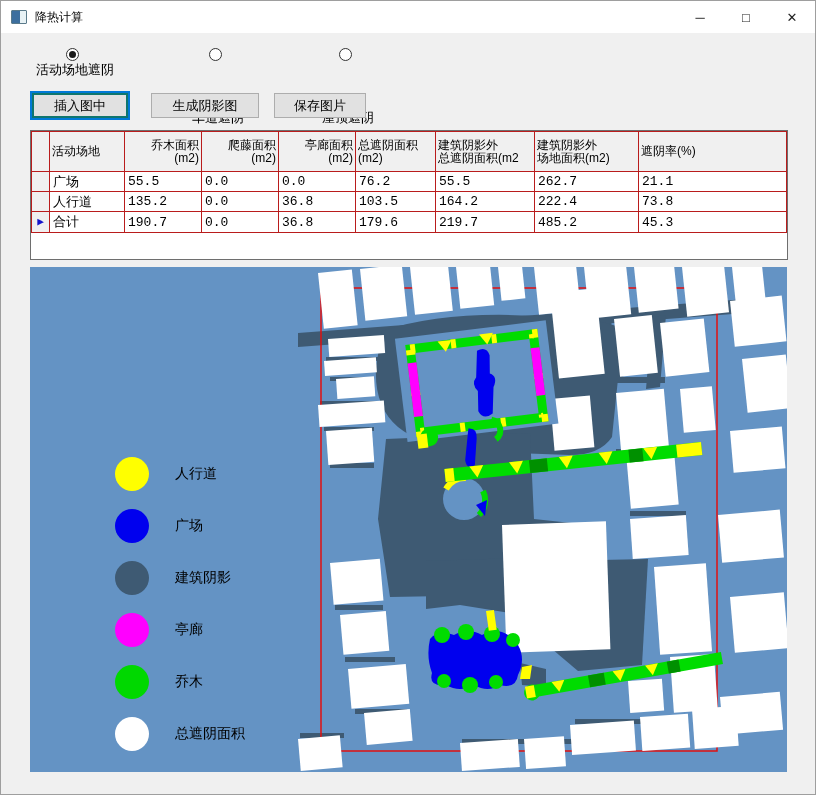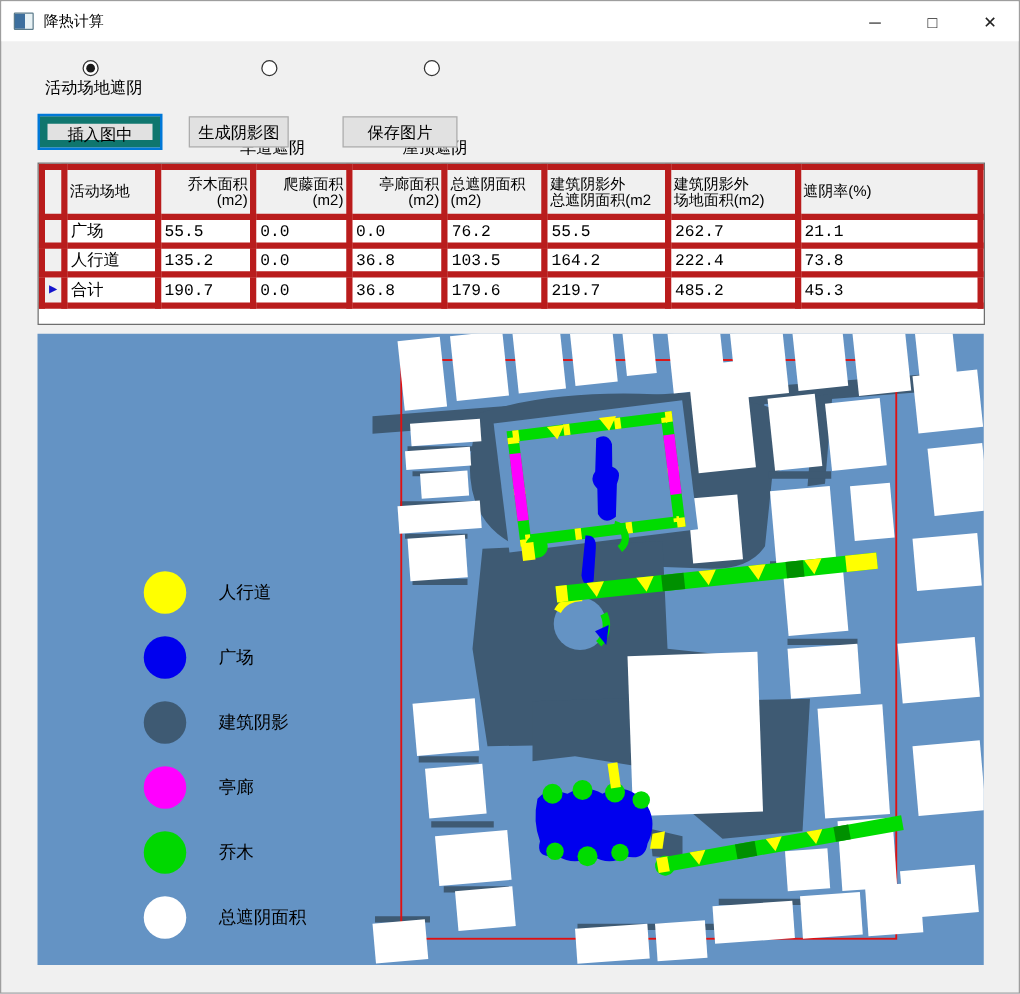--- a/index.html
+++ b/index.html
@@ -24,27 +24,27 @@
   .radio-item + .radio-item { margin-left:78px;gap:48px; }
   .radio-circle { width:13px; height:13px; border:1px solid #333; border-radius:50%;
                   background:#fff; margin-right:6px; position:relative; flex:none; }
   .radio-circle.checked::after { content:""; position:absolute; left:2px; top:2px;
                   width:7px; height:7px; border-radius:50%; background:#1a1a1a; }
 
   
   .btn { position:absolute; top:92px; height:25px; background:#e1e1e1;
          border:1px solid #adadad; font-size:13px; font-family:inherit;
          color:#000; text-align:center; padding:0; }
-  .btn.focused { border:6px solid #0f766e; outline:2px solid #0078d7; outline-offset:0px; }
+  .btn.focused { border:2px solid #0f766e; outline:2px solid #0078d7; outline-offset:0px; }
 
   
   .grid-panel { position:absolute; left:29px; top:129px; width:758px; height:130px;
                 background:#ffffff; border:1px solid #6e6e6e; overflow:hidden; }
   table.datagrid { border-collapse:collapse; table-layout:fixed; }
-  .datagrid td, .datagrid th { border:5px solid #b91c1c; font-weight:normal;
+  .datagrid td, .datagrid th { border:1px solid #b91c1c; font-weight:normal;
                 overflow:hidden; white-space:nowrap; }
   .datagrid th { background:#f0f0f0; font-size:12px; line-height:13px;
                  vertical-align:middle; padding:1px 2px; text-align:right; }
   .datagrid th.al { text-align:left; }
   .datagrid td { background:#fff; font-size:13px; height:20px; padding:0 3px;
                  color:#000; font-family:"Liberation Mono","DejaVu Sans Mono",monospace; }
   .datagrid td.name { font-family:"Liberation Sans",sans-serif; }
   .datagrid td.sel { background:#f0f0f0; padding:0; text-align:center; }
   .row-marker { color:#1414cc; font-size:11px; line-height:20px; }
 
@@ -81,21 +81,21 @@
       <span class="radio-circle"></span>
       <span>车道遮阴</span>
     </div>
     <div class="radio-item">
       <span class="radio-circle"></span>
       <span>屋顶遮阴</span>
     </div>
   </div>
 
   <button class="btn focused" style="left:31px; width:96px;">插入图中</button>
-  <button class="btn" style="left:150px; width:80px;">生成阴影图</button>
+  <button class="btn" style="left:150px; width:108px;">生成阴影图</button>
   <button class="btn" style="left:273px; width:92px;">保存图片</button>
 
   <div class="grid-panel">
     <table class="datagrid">
       <colgroup>
         <col style="width:18px">
           <col style="width:75px">
           <col style="width:77px">
         <col style="width:77px">
           <col style="width:77px">

